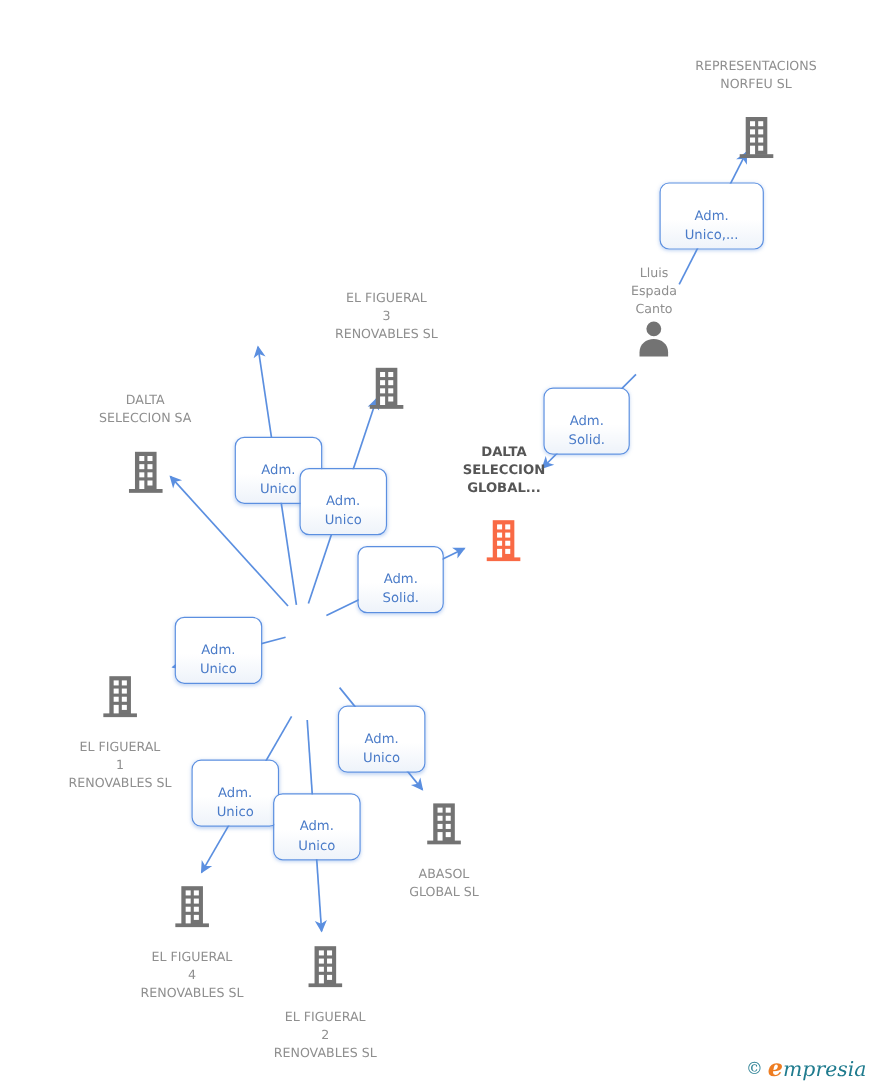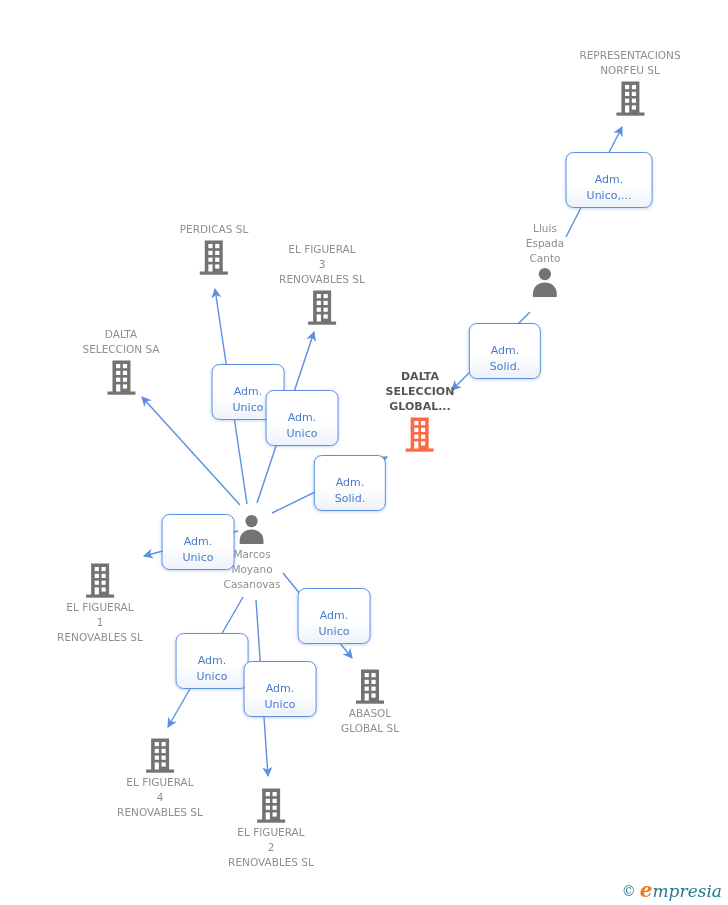--- a/index.html
+++ b/index.html
@@ -6,39 +6,39 @@
   #canvas {
     position:relative; width:728px; height:905px; background:#ffffff;
     font-family:"DejaVu Sans", "Liberation Sans", sans-serif;
     overflow:hidden;
   }
   .edges { position:absolute; left:0; top:0; }
 
   
   .node {
     position:absolute; transform:translateX(-50%);
-    display:flex; flex-direction:column; align-items:center; gap:2px;
+    display:flex; flex-direction:column; align-items:center; gap:18px;
   }
   .nlabel {
     white-space:pre-line; text-align:center;
     font-size:10.5px; line-height:15px; color:#8f8f8f;
   }
   .bicon { width:36px; height:36px; color:#737373; display:block; }
   .picon { width:30px; height:32px; color:#737373; display:block; }
   .node.highlight .nlabel { color:#555555; font-weight:bold; font-size:11px; }
   .node.highlight .bicon { color:#f96a45; }
 
   
   .ebox {
     position:absolute; transform:translate(-50%,-50%);
     border:1.5px solid #5b8fe0; border-radius:8px;
     background:linear-gradient(180deg,#ffffff 55%,#eef3fa 100%);
     box-shadow:0 1px 3px rgba(91,143,224,0.35);
     color:#4a7bc8; font-size:11px; line-height:16px;
-    padding:3px 20px; text-align:center; white-space:pre-line;margin-left:16px;
+    padding:3px 20px; text-align:center; white-space:pre-line;
   }
 
   
   .watermark {
     position:absolute; right:6px; bottom:4px;
     display:flex; align-items:center; gap:4px;
     font-family:"DejaVu Serif", serif;
   }
   .wm-c { color:#2e8296; font-size:14px; }
   .wm-e { color:#ee7d22; font-style:italic; font-size:20px; font-weight:bold; line-height:1; }
@@ -91,26 +91,20 @@
   </svg>
 
   <div class="node company" style="left:630px; top:48px">
     <div class="nlabel">REPRESENTACIONS
 NORFEU SL</div>
     <svg class="bicon">
         <use href="#bld"></use>
       </svg>
   </div>
 
-  <div class="node company" style="left:214px; top:222px">
-    <div class="nlabel">PERDICAS SL</div>
-    <svg class="bicon">
-        <use href="#bld"></use>
-      </svg>
-  </div>
 
   <div class="node company" style="left:322px; top:242px">
     <div class="nlabel">EL FIGUERAL
 3
 RENOVABLES SL</div>
     <svg class="bicon">
         <use href="#bld"></use>
       </svg>
   </div>
 
@@ -168,28 +162,20 @@
 
   <div class="node person" style="left:545px; top:221px; gap:0">
     <div class="nlabel">Lluis
 Espada
 Canto</div>
     <svg class="picon">
         <use href="#psn"></use>
       </svg>
   </div>
 
-  <div class="node person" style="left:252px; top:513px">
-    <svg class="picon">
-        <use href="#psn"></use>
-      </svg>
-    <div class="nlabel">Marcos
-Moyano
-Casanovas</div>
-  </div>
 
   <div class="ebox" style="left:593px; top:180px">
     <span>Adm.
 Unico,...</span>
   </div>
   <div class="ebox" style="left:489px; top:351px">
     <span>Adm.
 Solid.</span>
   </div>
   <div class="ebox" style="left:232px; top:392px">

